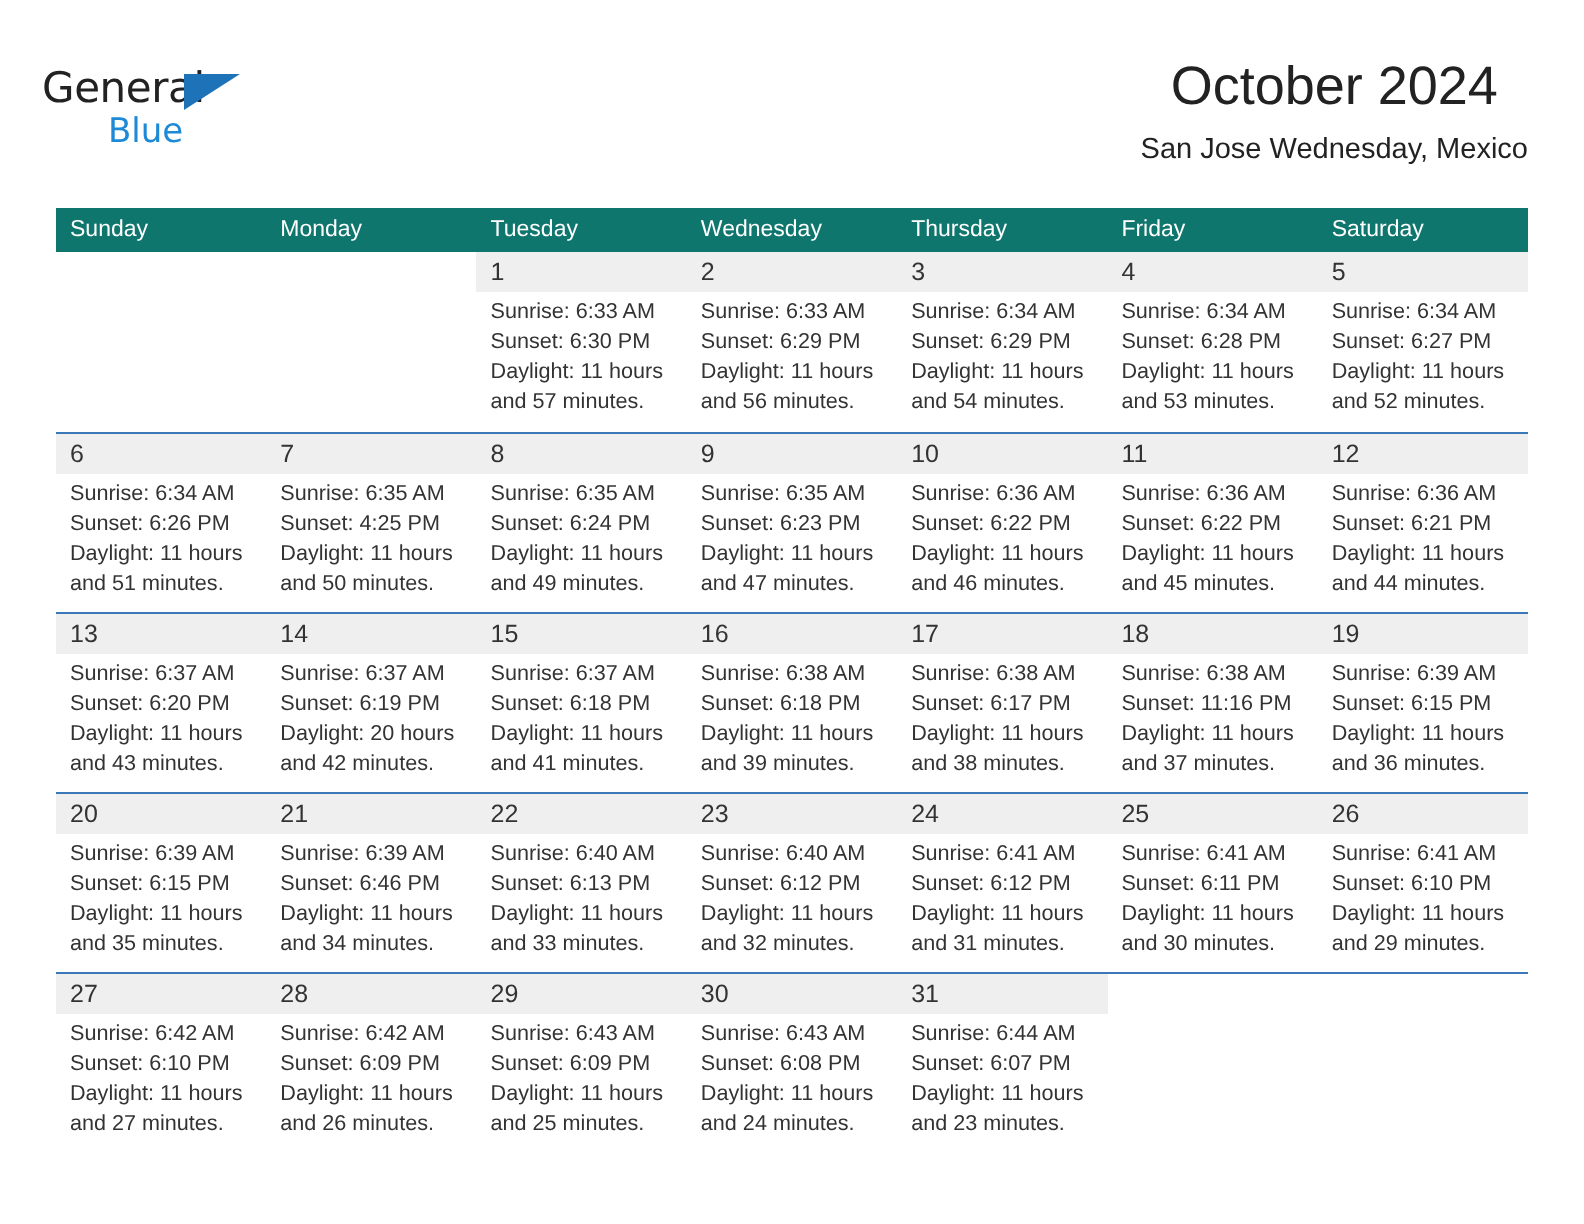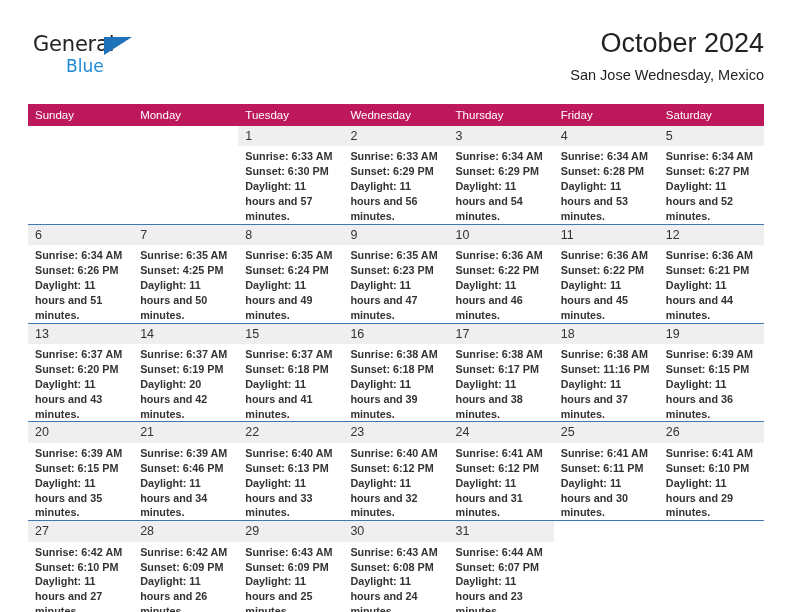--- a/index.html
+++ b/index.html
@@ -17,21 +17,21 @@
   .page {
     position: relative;
     width: 792px;
     height: 612px;
     box-sizing: border-box;
   }
 
   
   .header {
     position: absolute;
-    left: 28px;
+    left: 16px;
     top: 28px;
     right: 28px;
     height: 70px;
   }
   .brand {
     position: absolute;
     left: 5px;
     top: 6px;
     width: 180px;
     height: 60px;
@@ -64,21 +64,21 @@
     color: #1e8ad6;
     font-family: "DejaVu Sans", sans-serif;
     font-weight: 400;
     line-height: 1;
   }
 
   .title-block {
     position: absolute;
     right: 0;
     top: 0;
-    text-align: right;
+    text-align: center;
   }
   .cal-title {
     font-size: 27px;
     color: #222222;
     font-weight: 400;
     line-height: 1.15;
     white-space: nowrap;
   }
   .cal-subtitle {
     margin-top: 8px;
@@ -94,21 +94,21 @@
     position: absolute;
     left: 28px;
     top: 104px;
     width: 736px;
     border-collapse: collapse;
     table-layout: fixed;
   }
   .calendar col { width: 105.14px; }
 
   .dow-row th {
-    background: #be185d;
+    background: #0f766e;
     color: #ffffff;
     font-size: 11.5px;
     font-weight: 400;
     text-align: left;
     padding: 5px 0 5px 7px;
     height: 20px;
     box-sizing: border-box;
     border: none;
   }
 
@@ -134,21 +134,20 @@
     color: #333333;
     padding: 3px 0 3px 7px;
     line-height: 1.15;
   }
 
   .info {
     padding: 3px 6px 0 7px;
     font-size: 10.8px;
     line-height: 1.38;
     color: #333333;
-    font-weight: bold;
   }
   .info div { white-space: nowrap; }
   .info .daylight { white-space: normal; }
 </style>
 </head>
 <body>
 
 <div class="page">
 
   <div class="header">

